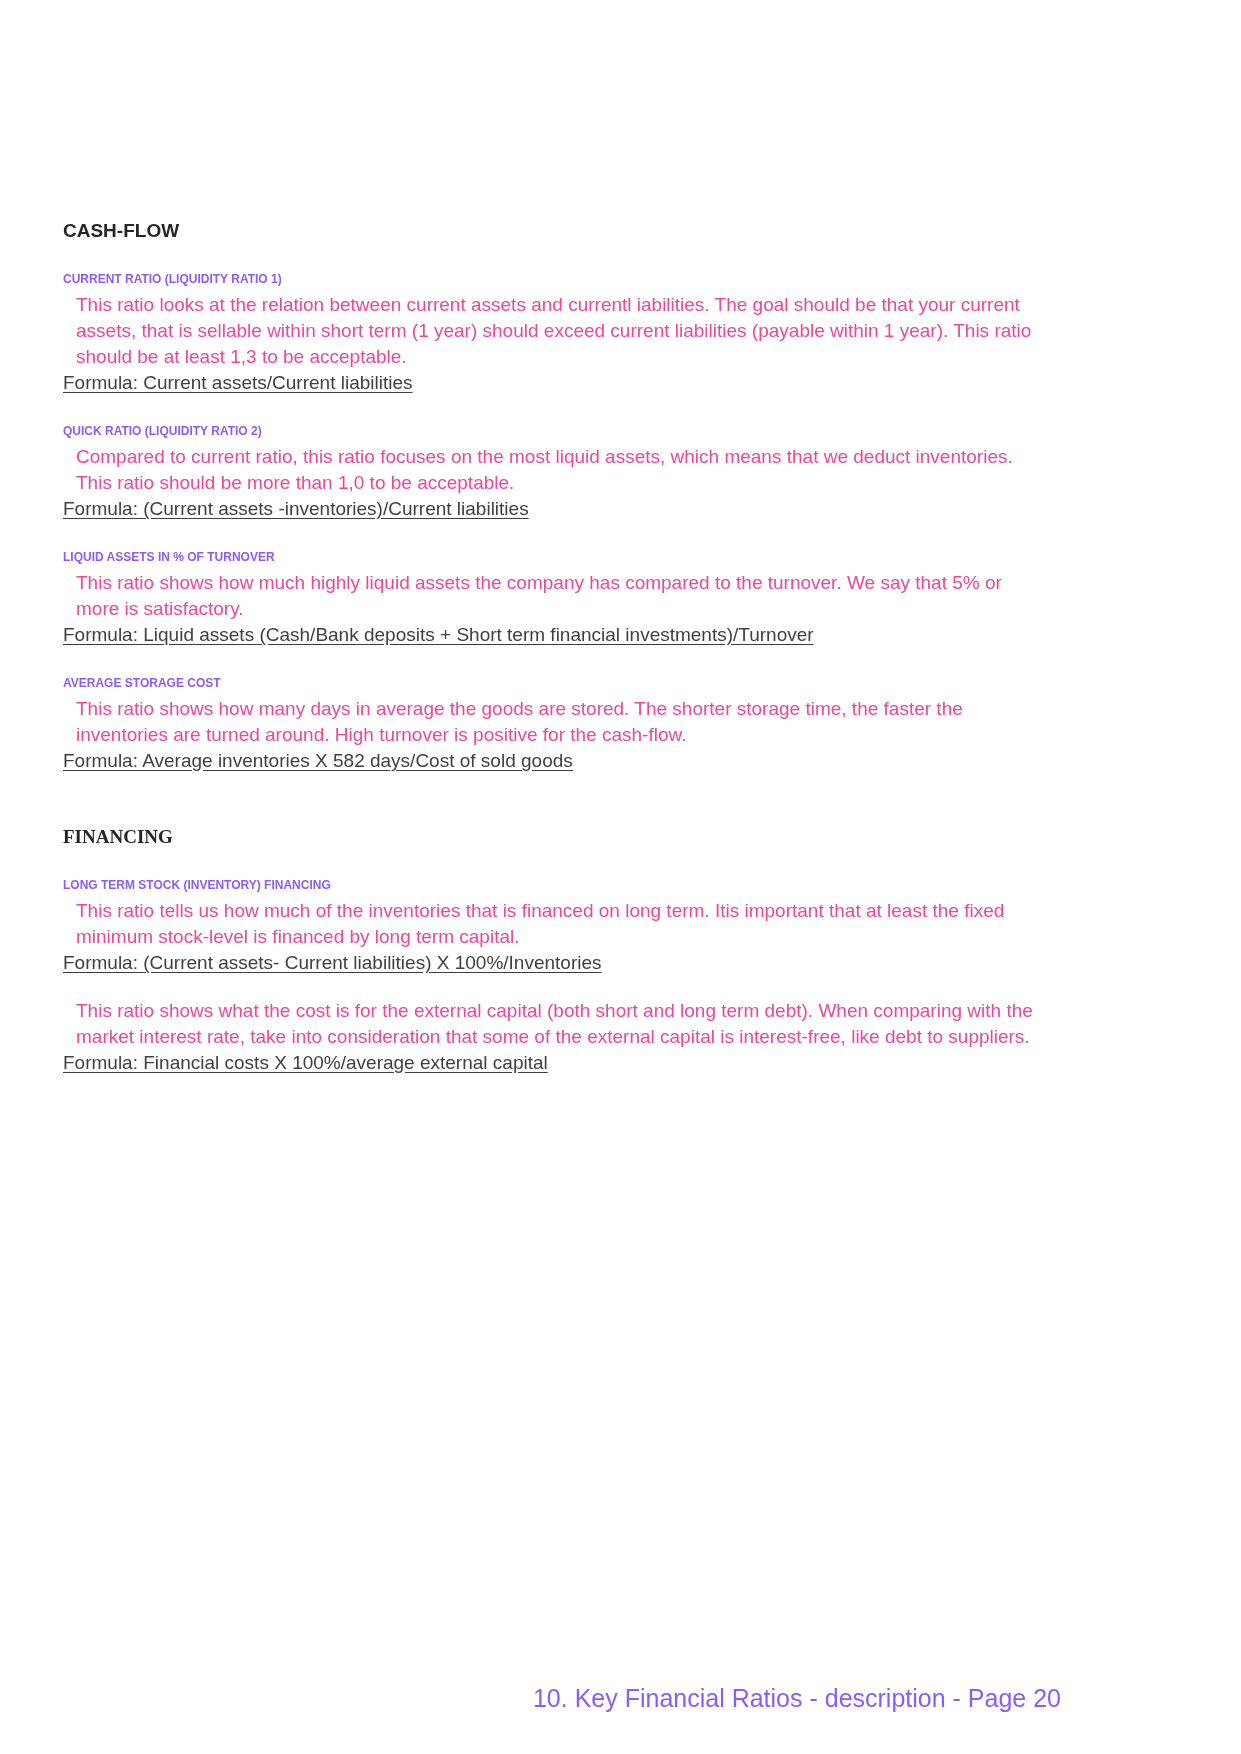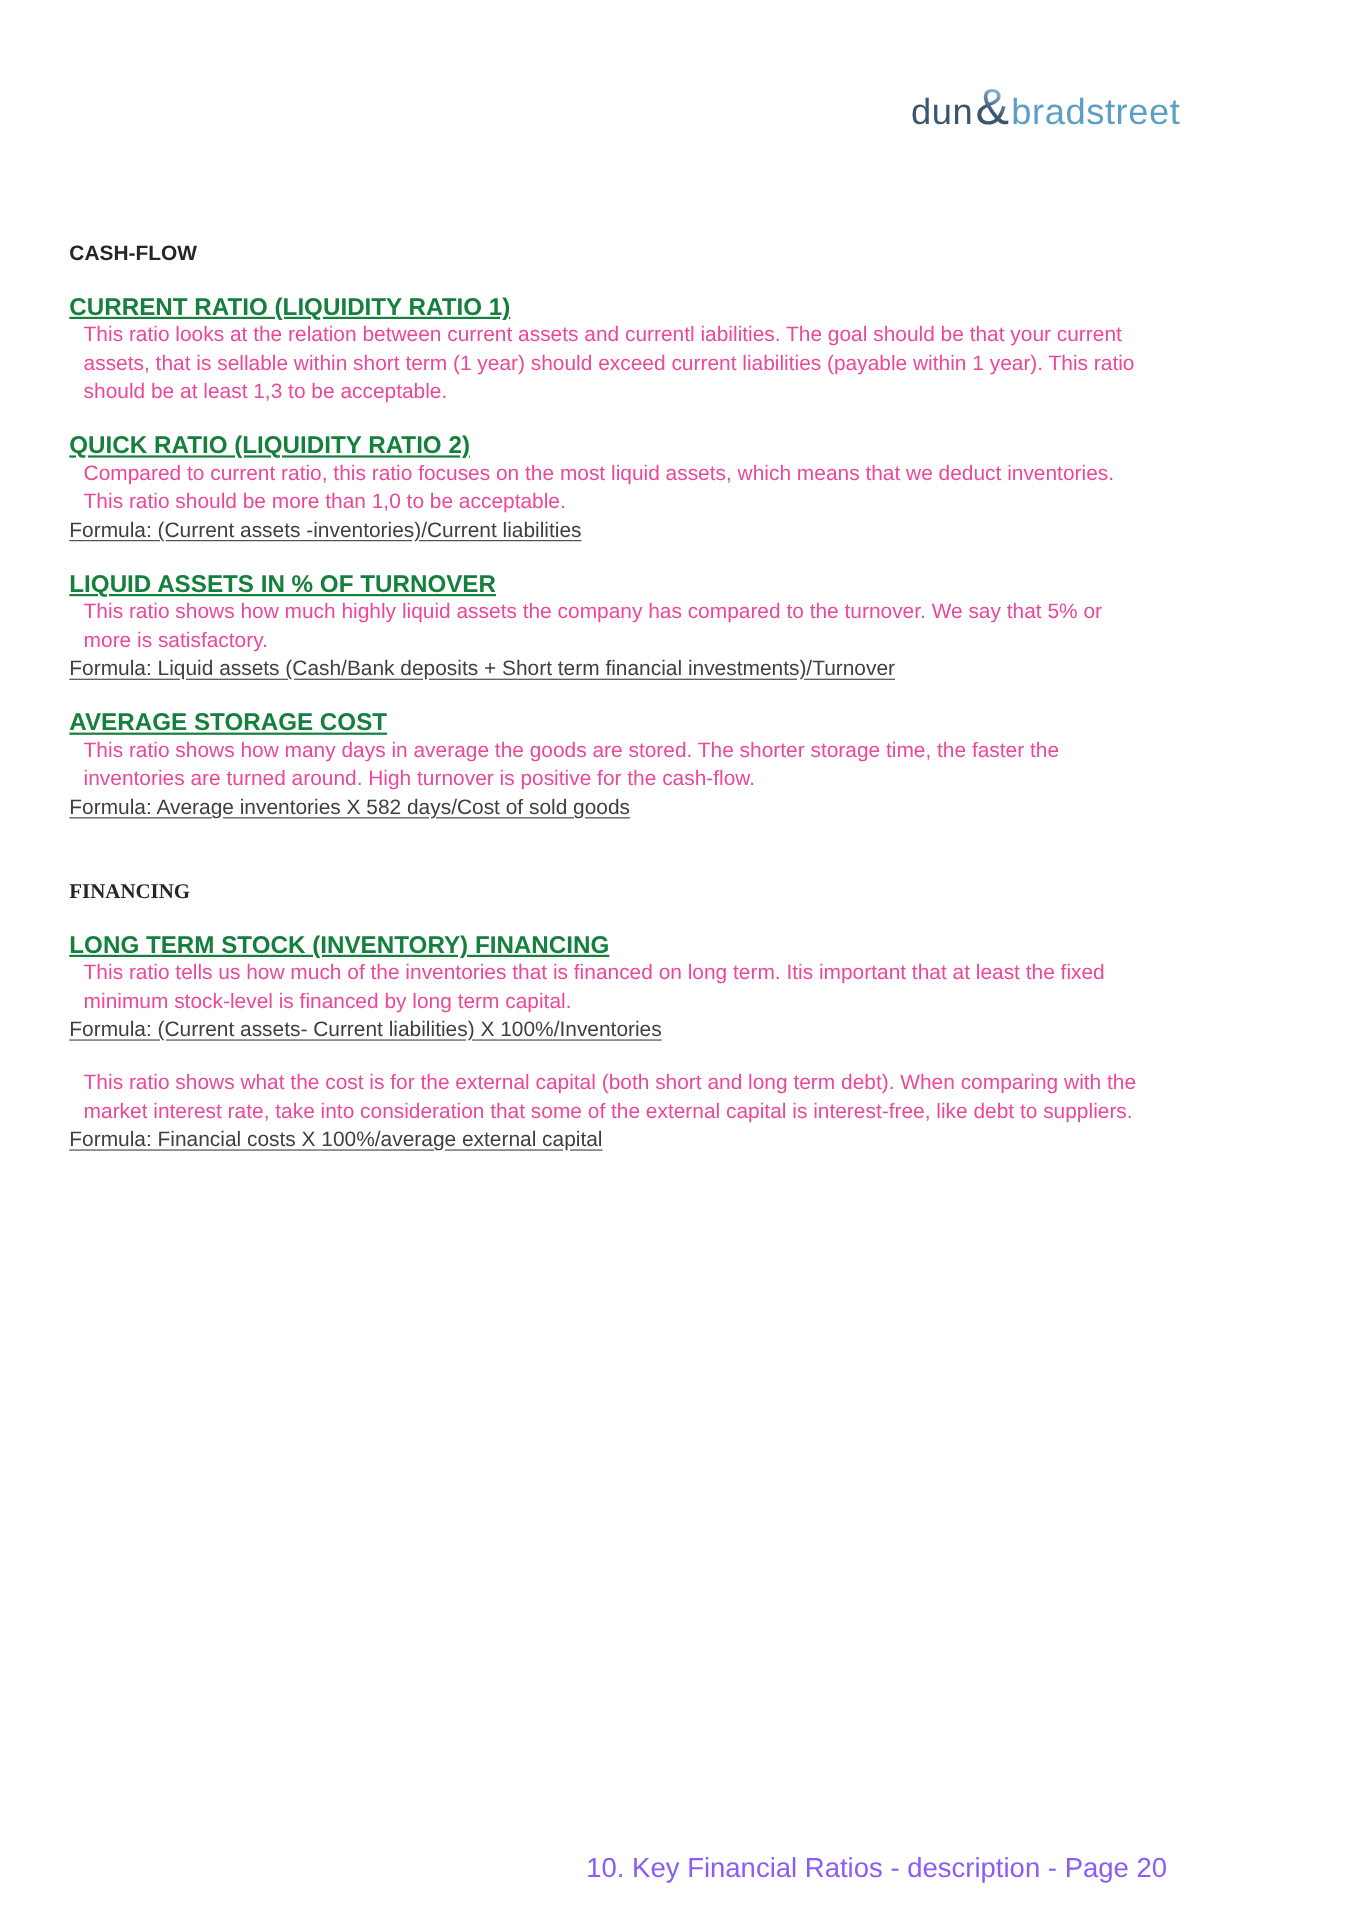--- a/index.html
+++ b/index.html
@@ -57,25 +57,24 @@
   .group-heading {
     font-size: 19px;
     line-height: 26px;
     font-weight: bold;
     color: #262626;
     margin: 0 0 22px 0;
   }
   .group-heading.gap-before { margin-top: 50px; font-family: Liberation Serif, serif; }
   .ratio { margin: 0 0 22px 0; }
   .ratio-title {
-    font-size: 22px;
+    font-size: 12px;
     line-height: 26px;
     font-weight: bold;
-    color: #15803d;
-    text-decoration: underline;
+    color: #8b5cf6;
   }
   .ratio-body { color: #ec4899; margin-left: 13px; }
   .formula {
     color: #3f3f3f;
     text-decoration: underline;
     text-underline-offset: 3px;
   }
 
   
   .footer {
@@ -86,33 +85,29 @@
     line-height: 27px;
     color: #8b5cf6;
     white-space: nowrap;
   }
 </style>
 </head>
 <body>
 
 <div class="page">
 
-  <div class="logo">
-    <span class="logo-dun">dun</span>
-    <span class="logo-amp">&amp;</span>
-    <span class="logo-brad">bradstreet</span>
-  </div>
 
   <div class="content">
 
     <h2 class="group-heading">CASH-FLOW</h2>
 
     <section class="ratio">
       <h3 class="ratio-title">CURRENT RATIO (LIQUIDITY RATIO 1)</h3>
       <p class="ratio-body">This ratio looks at the relation between current assets and currentl iabilities. The goal should be that your current assets, that is sellable within short term (1 year) should exceed current liabilities (payable within 1 year). This ratio should be at least 1,3 to be acceptable.</p>
+      <p class="formula">Formula: Current assets/Current liabilities</p>
     </section>
 
     <section class="ratio">
       <h3 class="ratio-title">QUICK RATIO (LIQUIDITY RATIO 2)</h3>
       <p class="ratio-body">Compared to current ratio, this ratio focuses on the most liquid assets, which means that we deduct inventories. This ratio should be more than 1,0 to be acceptable.</p>
       <p class="formula">Formula: (Current assets -inventories)/Current liabilities</p>
     </section>
 
     <section class="ratio">
       <h3 class="ratio-title">LIQUID ASSETS IN % OF TURNOVER</h3>

